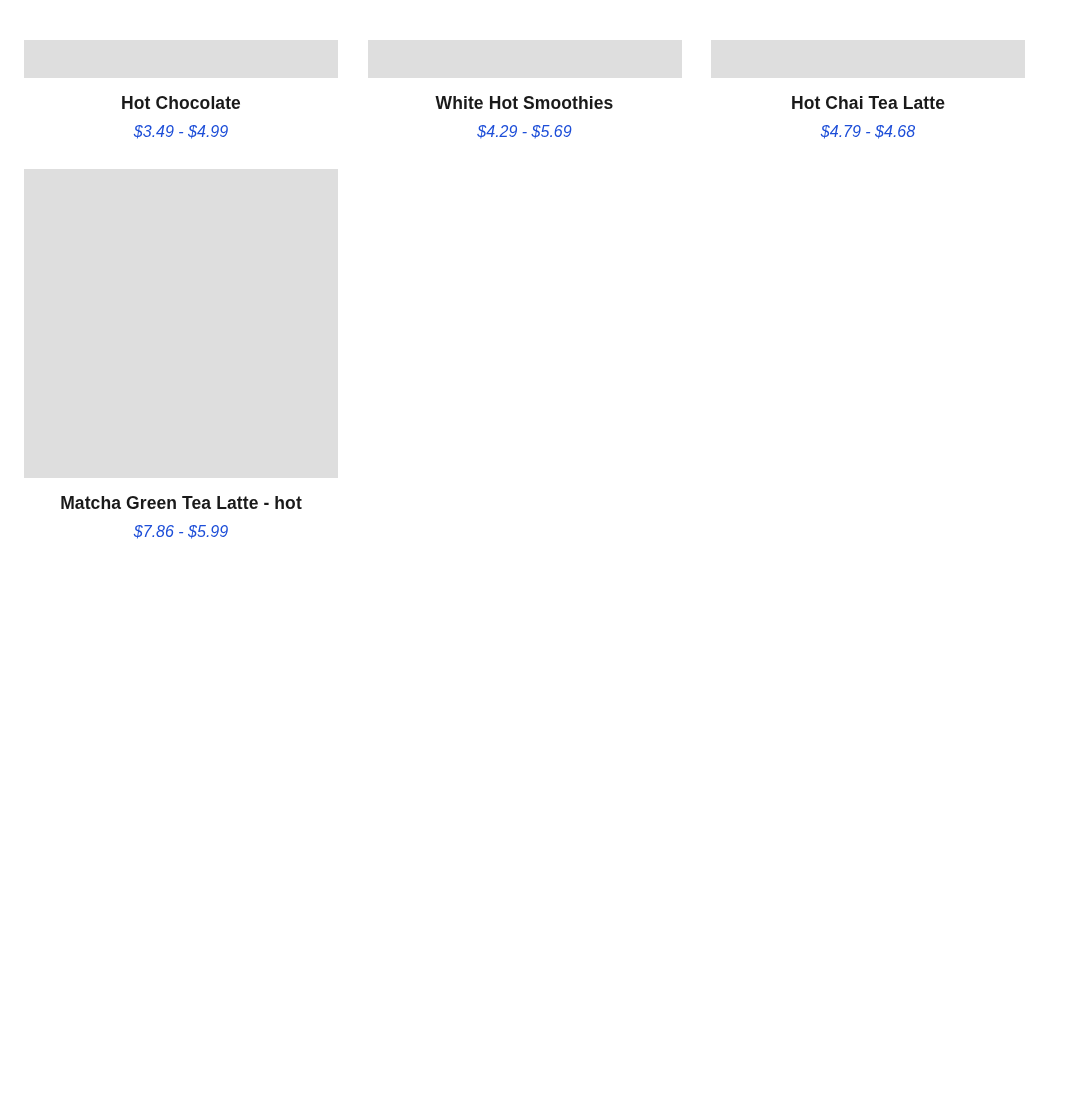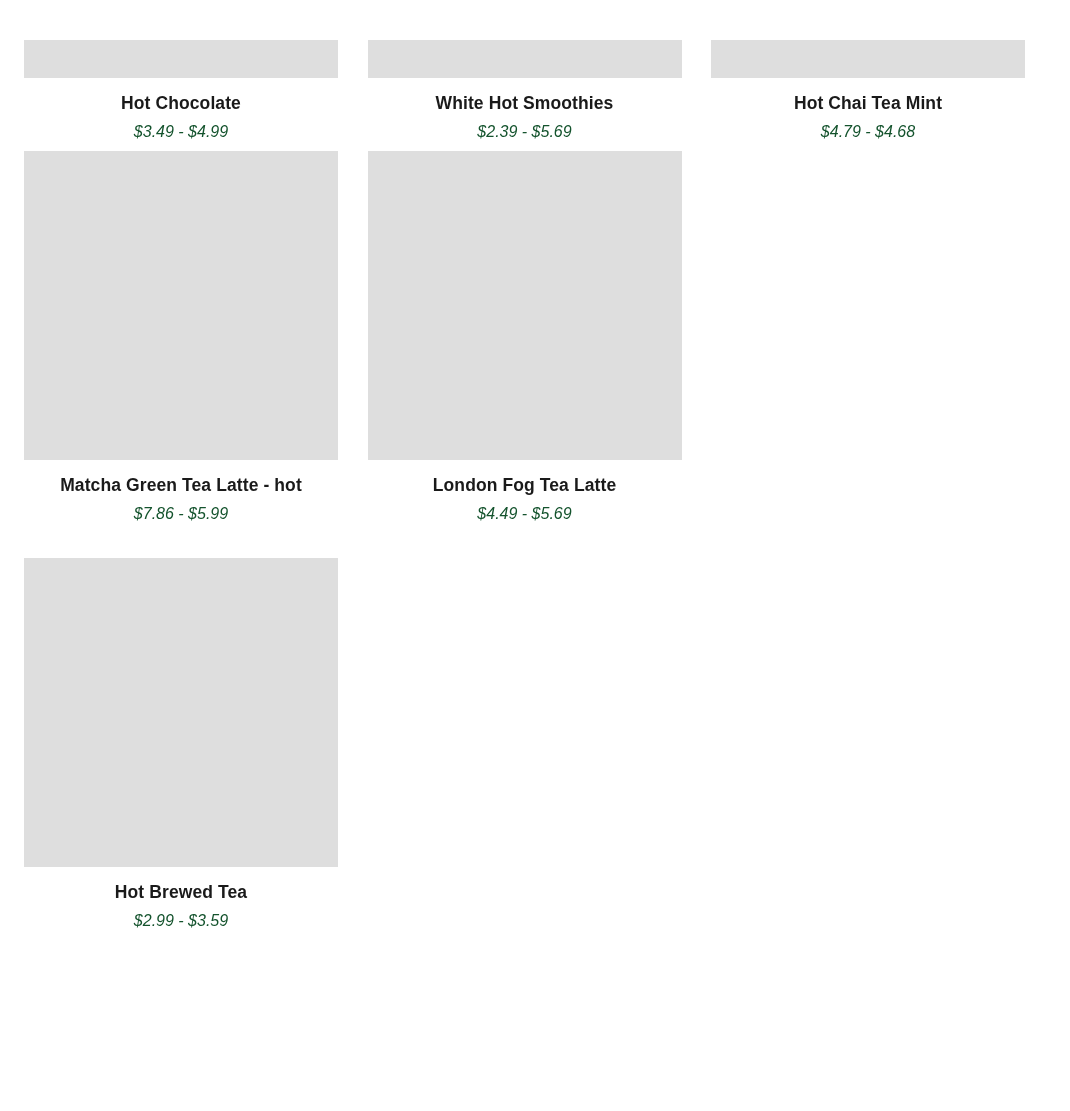--- a/index.html
+++ b/index.html
@@ -55,31 +55,31 @@
     text-align: center;
     color: #1a1a1a;
     margin: 15px 0 0 0;
     white-space: nowrap;
   }
 
   .card-price {
     font-size: 16px;
     font-style: italic;
     line-height: 1.25;
-    color: #14532d;
+    color: #1d4ed8;
     margin: 7px 0 0 0;
     white-space: nowrap;
   }
 
   
   #row-hot-1 { top: -163px; }
   #row-hot-1 .card-media { height: 201px; }
 
   
-  #row-hot-2 { top: 111px; }
+  #row-hot-2 { top: 129px; }
   #row-hot-2 .card-media { height: 309px; }
 
   
   #row-hot-3 { top: 518px; }
   #row-hot-3 .card-media { height: 309px; }
 
   
   .section {
     position: absolute;
     left: 0;
@@ -118,57 +118,43 @@
 
     <div class="card">
       <div class="card-media"></div>
       <div class="card-title">Hot Chocolate</div>
       <div class="card-price">$3.49 - $4.99</div>
     </div>
 
     <div class="card">
       <div class="card-media"></div>
       <div class="card-title">White Hot Smoothies</div>
-      <div class="card-price">$2.39 - $5.69</div>
+      <div class="card-price">$4.29 - $5.69</div>
     </div>
 
     <div class="card">
       <div class="card-media"></div>
-      <div class="card-title">Hot Chai Tea Mint</div>
+      <div class="card-title">Hot Chai Tea Latte</div>
       <div class="card-price">$4.79 - $4.68</div>
     </div>
 
   </div>
 
   <div class="grid" id="row-hot-2">
 
     <div class="card">
       <div class="card-media"></div>
       <div class="card-title">Matcha Green Tea Latte - hot</div>
       <div class="card-price">$7.86 - $5.99</div>
     </div>
 
 
-    <div class="card">
-      <div class="card-media"></div>
-      <div class="card-title">London Fog Tea Latte</div>
-      <div class="card-price">$4.49 - $5.69</div>
-    </div>
 
   </div>
 
-  <div class="grid" id="row-hot-3">
-
-    <div class="card">
-      <div class="card-media"></div>
-      <div class="card-title">Hot Brewed Tea</div>
-      <div class="card-price">$2.99 - $3.59</div>
-    </div>
-
-  </div>
 
 
   <div class="grid" id="row-smoothies-1">
 
     <div class="card">
       <div class="card-media"></div>
       <div class="card-title"></div>
       <div class="card-price"></div>
     </div>
 

